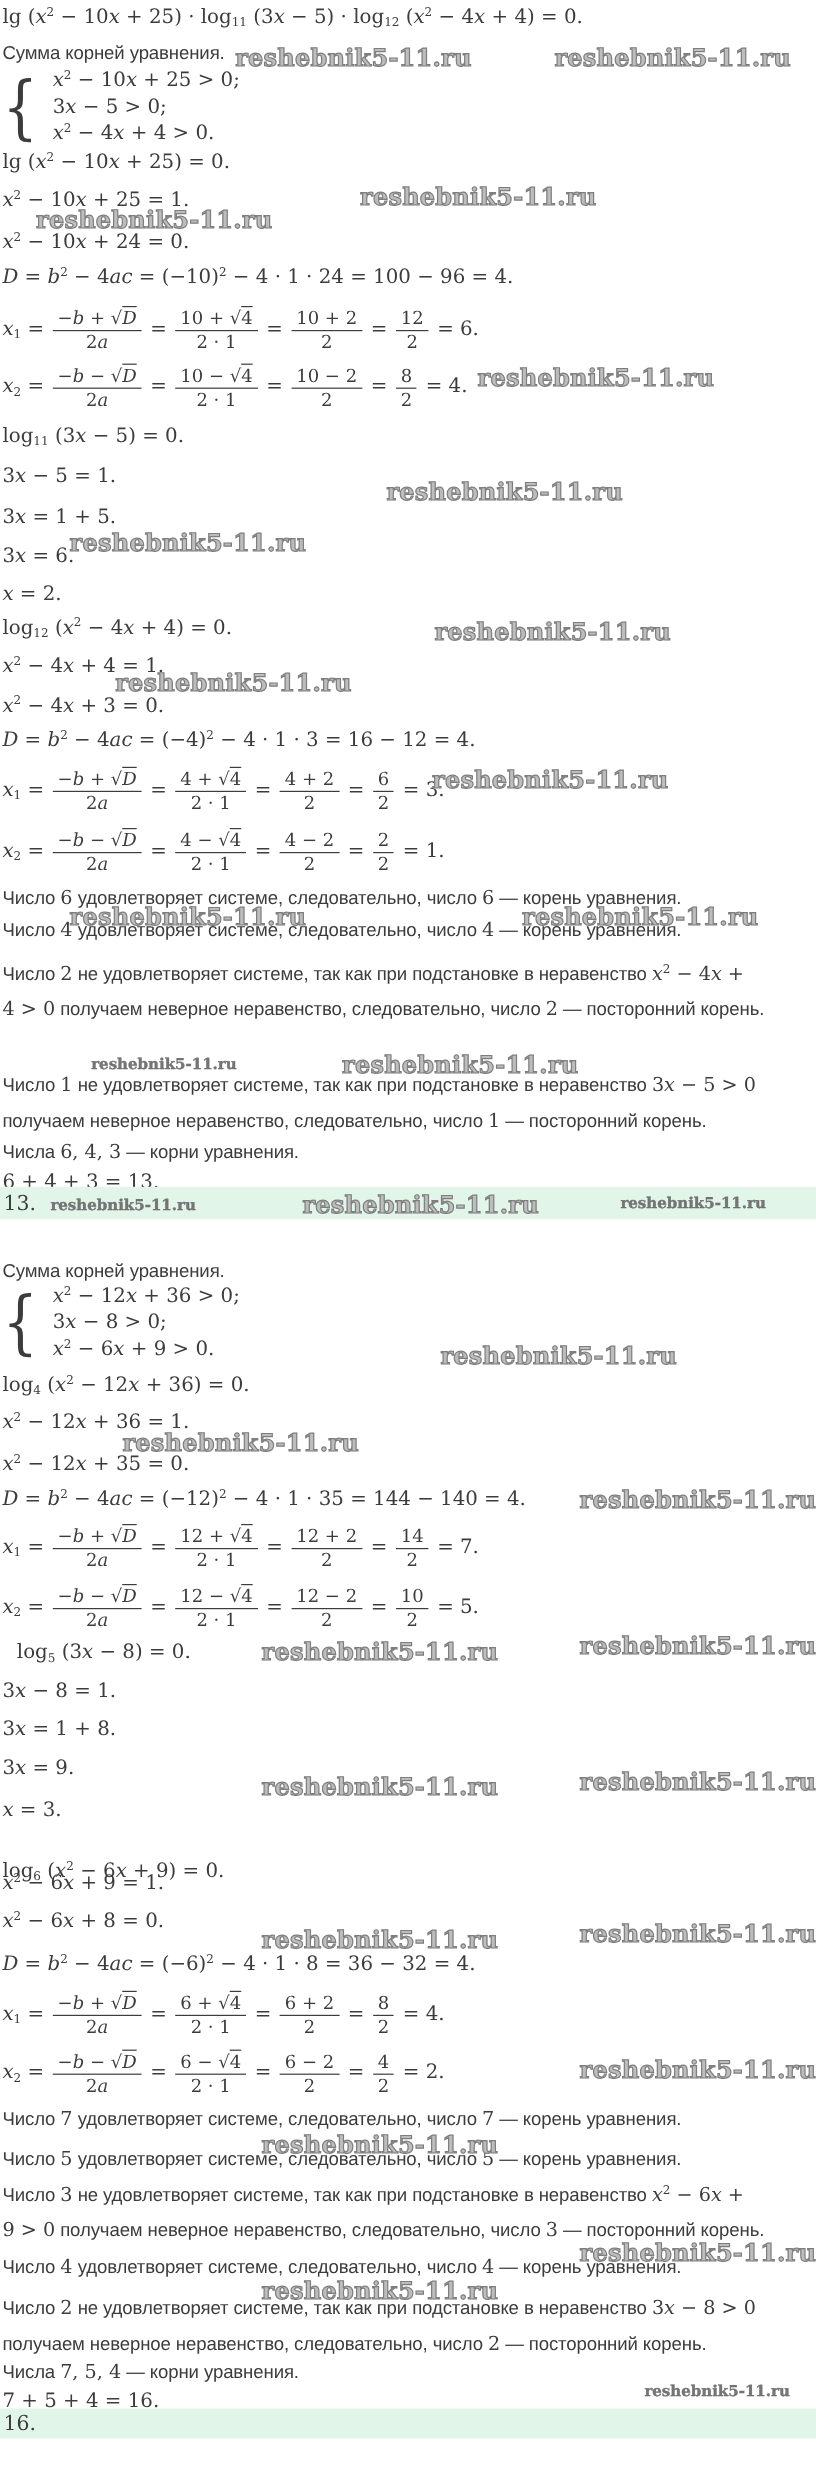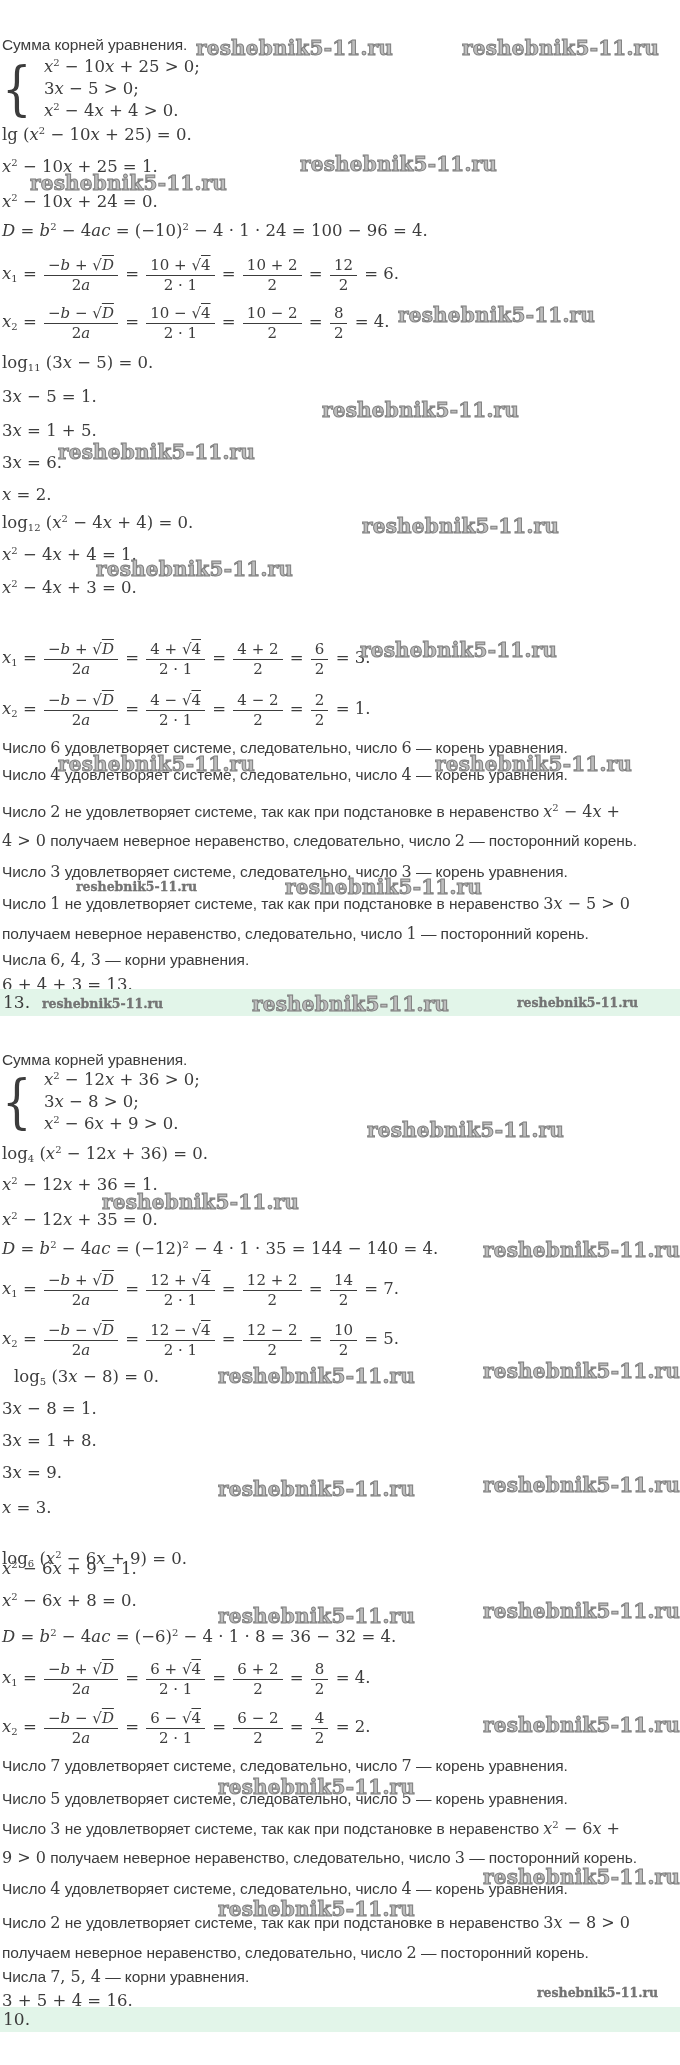--- a/index.html
+++ b/index.html
@@ -26,20 +26,21 @@
   .band{left:0;width:680px;box-sizing:border-box;padding-left:3px;}
   .band .lbl{font-size:17px;}
   .wm{font-family:"DejaVu Serif","Liberation Serif",serif;font-weight:700;z-index:2;}
   .wm.lg{font-size:20px;color:#bdbdbd;-webkit-text-stroke:1px #7e7e7e;letter-spacing:0.2px;}
   .wm.sm{font-size:12.5px;color:#757575;-webkit-text-stroke:0.3px #6a6a6a;}
 </style>
 </head>
 <body>
 
 <div id="page" style="background: rgb(255, 255, 255); color: rgb(60, 60, 60);">
+    <div class="it math" style="left: 2px; top: 3px;">lg (<i>x</i><sup>2</sup> − 10<i>x</i> + 25) · log<sub>11</sub> (3<i>x</i> − 5) · log<sub>12</sub> (<i>x</i><sup>2</sup> − 4<i>x</i> + 4) = 0.</div>
     <div class="it rus" style="left: 2px; top: 35px;">Сумма корней уравнения.</div>
     <div class="it wm lg" style="left: 196px; top: 36px;">reshebnik5-11.ru</div>
     <div class="it wm lg" style="left: 462px; top: 36px;">reshebnik5-11.ru</div>
     <div class="it sys" style="left: 2px; top: 56px;">
       <span class="brace">{</span>
       <span class="rows">
         <span class="row math"><i>x</i><sup>2</sup> − 10<i>x</i> + 25 &gt; 0;</span>
         <span class="row math">3<i>x</i> − 5 &gt; 0;</span>
         <span class="row math"><i>x</i><sup>2</sup> − 4<i>x</i> + 4 &gt; 0.</span>
       </span>
@@ -58,30 +59,30 @@
     <div class="it wm lg" style="left: 322px; top: 398px;">reshebnik5-11.ru</div>
     <div class="it math" style="left: 2px; top: 420px;">3<i>x</i> = 1 + 5.</div>
     <div class="it wm lg" style="left: 58px; top: 440px;">reshebnik5-11.ru</div>
     <div class="it math" style="left: 2px; top: 452px;">3<i>x</i> = 6.</div>
     <div class="it math" style="left: 2px; top: 484px;"><i>x</i> = 2.</div>
     <div class="it math" style="left: 2px; top: 512px;">log<sub>12</sub> (<i>x</i><sup>2</sup> − 4<i>x</i> + 4) = 0.</div>
     <div class="it wm lg" style="left: 362px; top: 514px;">reshebnik5-11.ru</div>
     <div class="it math" style="left: 2px; top: 544px;"><i>x</i><sup>2</sup> − 4<i>x</i> + 4 = 1.</div>
     <div class="it wm lg" style="left: 96px; top: 557px;">reshebnik5-11.ru</div>
     <div class="it math" style="left: 2px; top: 577px;"><i>x</i><sup>2</sup> − 4<i>x</i> + 3 = 0.</div>
+    <div class="it math" style="left: 2px; top: 606px;"><i>D</i> = <i>b</i><sup>2</sup> − 4<i>ac</i> = (−4)<sup>2</sup> − 4 · 1 · 3 = 16 − 12 = 4.</div>
     <div class="it math frac" style="left: 2px; top: 635px;"><i>x</i><sub>1</sub> = <span class="fr"><span class="nu">−<i>b</i> + √<span class="ov"><i>D</i></span></span><span class="de">2<i>a</i></span></span> = <span class="fr"><span class="nu">4 + √<span class="ov">4</span></span><span class="de">2 · 1</span></span> = <span class="fr"><span class="nu">4 + 2</span><span class="de">2</span></span> = <span class="fr"><span class="nu">6</span><span class="de">2</span></span> = 3.</div>
     <div class="it wm lg" style="left: 360px; top: 638px;">reshebnik5-11.ru</div>
     <div class="it math frac" style="left: 2px; top: 686px;"><i>x</i><sub>2</sub> = <span class="fr"><span class="nu">−<i>b</i> − √<span class="ov"><i>D</i></span></span><span class="de">2<i>a</i></span></span> = <span class="fr"><span class="nu">4 − √<span class="ov">4</span></span><span class="de">2 · 1</span></span> = <span class="fr"><span class="nu">4 − 2</span><span class="de">2</span></span> = <span class="fr"><span class="nu">2</span><span class="de">2</span></span> = 1.</div>
     <div class="it rus" style="left: 2px; top: 738px;">Число <span class="m">6</span> удовлетворяет системе, следовательно, число <span class="m">6</span> — корень уравнения.</div>
     <div class="it wm lg" style="left: 58px; top: 752px;">reshebnik5-11.ru</div>
     <div class="it wm lg" style="left: 435px; top: 752px;">reshebnik5-11.ru</div>
     <div class="it rus" style="left: 2px; top: 765px;">Число <span class="m">4</span> удовлетворяет системе, следовательно, число <span class="m">4</span> — корень уравнения.</div>
     <div class="it rus" style="left: 2px; top: 802px;">Число <span class="m">2</span> не удовлетворяет системе, так как при подстановке в неравенство <span class="m"><i>x</i><sup>2</sup> − 4<i>x</i> +</span></div>
     <div class="it rus" style="left: 2px; top: 831px;"><span class="m">4 &gt; 0</span> получаем неверное неравенство, следовательно, число <span class="m">2</span> — посторонний корень.</div>
-    <div class="it rus" style="left: 2px; top: 862px;">Число <span class="m">3</span> удовлетворяет системе, следовательно, число <span class="m">3</span> — корень уравнения.</div>
     <div class="it wm sm" style="left: 76px; top: 879px;">reshebnik5-11.ru</div>
     <div class="it wm lg" style="left: 285px; top: 875px;">reshebnik5-11.ru</div>
     <div class="it rus" style="left: 2px; top: 894px;">Число <span class="m">1</span> не удовлетворяет системе, так как при подстановке в неравенство <span class="m">3<i>x</i> − 5 &gt; 0</span></div>
     <div class="it rus" style="left: 2px; top: 924px;">получаем неверное неравенство, следовательно, число <span class="m">1</span> — посторонний корень.</div>
     <div class="it rus" style="left: 2px; top: 950px;">Числа <span class="m">6, 4, 3</span> — корни уравнения.</div>
     <div class="it math" style="left: 2px; top: 974px; text-align: right;">6 + 4 + 3 = 13.</div>
     <div class="it band" style="left: 0px; top: 989px; background: rgb(226, 245, 233); height: 27px; line-height: 27px;"><span class="lbl">13.</span></div>
     <div class="it wm sm" style="left: 42px; top: 996px;">reshebnik5-11.ru</div>
     <div class="it wm lg" style="left: 252px; top: 992px;">reshebnik5-11.ru</div>
     <div class="it wm sm" style="left: 517px; top: 995px;">reshebnik5-11.ru</div>
@@ -125,16 +126,16 @@
     <div class="it wm lg" style="left: 218px; top: 1775px;">reshebnik5-11.ru</div>
     <div class="it rus" style="left: 2px; top: 1789px;">Число <span class="m">5</span> удовлетворяет системе, следовательно, число <span class="m">5</span> — корень уравнения.</div>
     <div class="it rus" style="left: 2px; top: 1819px;">Число <span class="m">3</span> не удовлетворяет системе, так как при подстановке в неравенство <span class="m"><i>x</i><sup>2</sup> − 6<i>x</i> +</span></div>
     <div class="it rus" style="left: 2px; top: 1848px;"><span class="m">9 &gt; 0</span> получаем неверное неравенство, следовательно, число <span class="m">3</span> — посторонний корень.</div>
     <div class="it wm lg" style="left: 483px; top: 1865px;">reshebnik5-11.ru</div>
     <div class="it rus" style="left: 2px; top: 1879px;">Число <span class="m">4</span> удовлетворяет системе, следовательно, число <span class="m">4</span> — корень уравнения.</div>
     <div class="it wm lg" style="left: 218px; top: 1897px;">reshebnik5-11.ru</div>
     <div class="it rus" style="left: 2px; top: 1913px;">Число <span class="m">2</span> не удовлетворяет системе, так как при подстановке в неравенство <span class="m">3<i>x</i> − 8 &gt; 0</span></div>
     <div class="it rus" style="left: 2px; top: 1943px;">получаем неверное неравенство, следовательно, число <span class="m">2</span> — посторонний корень.</div>
     <div class="it rus" style="left: 2px; top: 1967px;">Числа <span class="m">7, 5, 4</span> — корни уравнения.</div>
-    <div class="it math" style="left: 2px; top: 1990px;">3 + 5 + 4 = 16.</div>
+    <div class="it math" style="left: 2px; top: 1990px;">7 + 5 + 4 = 16.</div>
     <div class="it wm sm" style="left: 537px; top: 1985px;">reshebnik5-11.ru</div>
-    <div class="it band" style="left: 0px; top: 2007px; background: rgb(226, 245, 233); height: 25px; line-height: 25px;"><span class="lbl">10.</span></div>
+    <div class="it band" style="left: 0px; top: 2007px; background: rgb(226, 245, 233); height: 25px; line-height: 25px;"><span class="lbl">16.</span></div>
   </div>
 
 </body></html>

